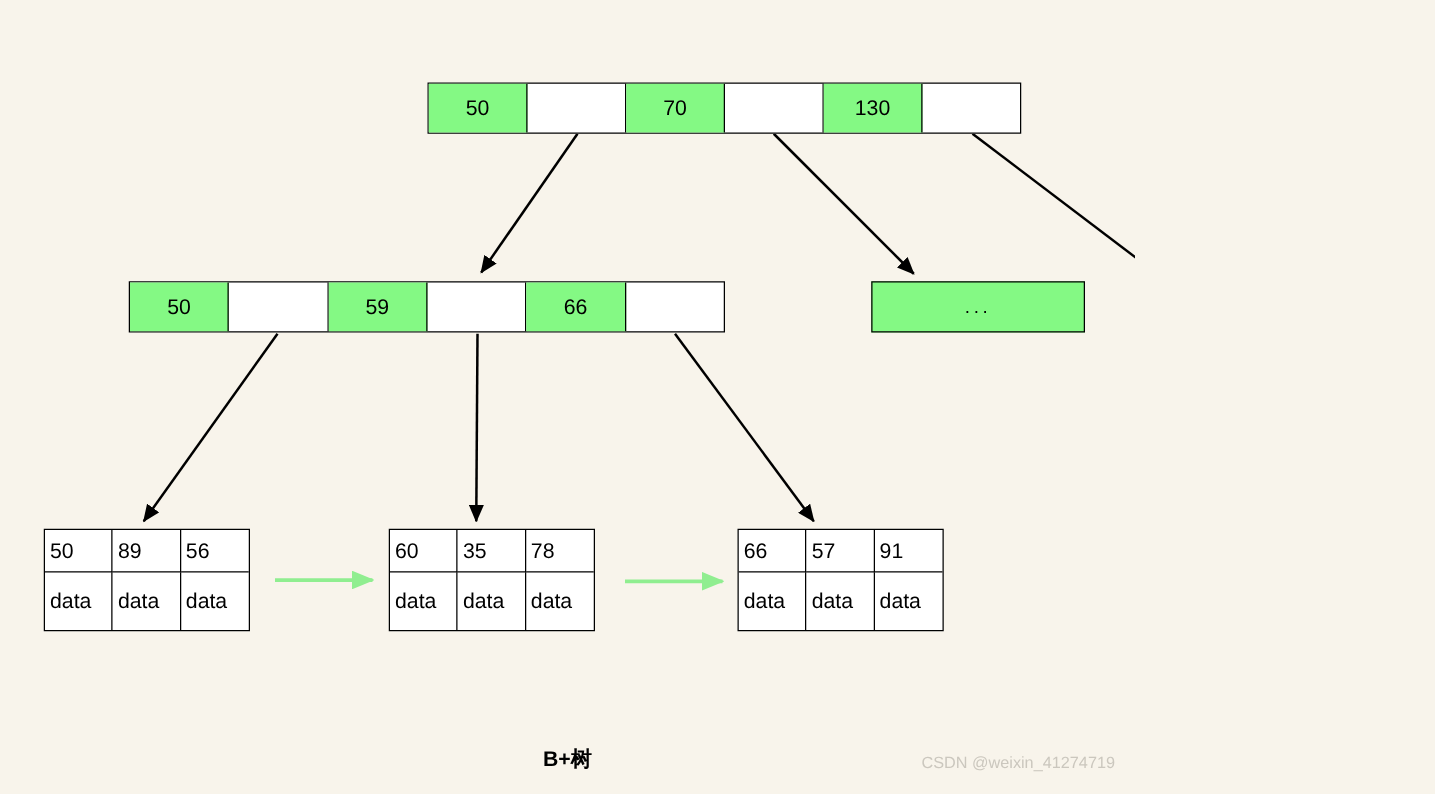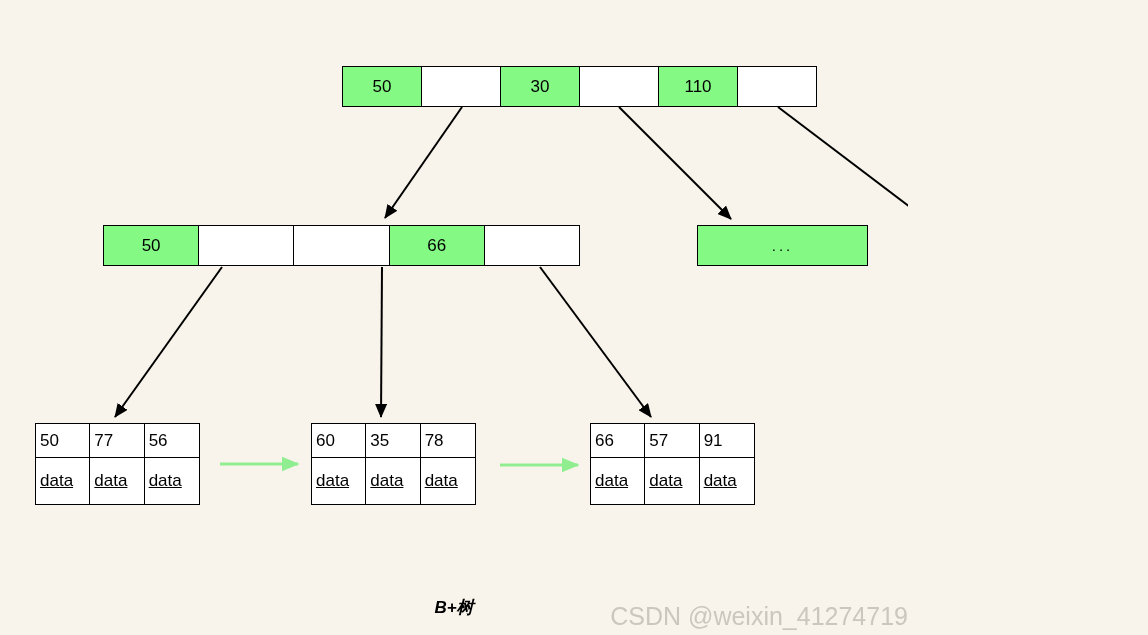--- a/index.html
+++ b/index.html
@@ -64,43 +64,43 @@
   }
   .leaf .lcell {
     border-right: 1px solid var(--edge-black);
     border-bottom: 1px solid var(--edge-black);
     display: flex; align-items: center;
     padding-left: 4px;
     font-size: 17px; color: #000;
     overflow: hidden;
   }
   .leaf .lcell:nth-child(3n) { border-right: none; }
-  .leaf .lcell:nth-child(n+4) { border-bottom: none; text-decoration: underline; }
+  .leaf .lcell:nth-child(n+4) { border-bottom: none; }
   .leaf-1 { left: 35px; }
   .leaf-2 { left: 311px; }
   .leaf-3 { left: 590px; }
   
   svg.edges {
     position: absolute; left: 0; top: 0;
     width: 1148px; height: 635px;
     pointer-events: none;
   }
   svg.edges line.black { stroke: var(--edge-black); stroke-width: 2; }
   svg.edges line.green { stroke: var(--link-arrow-green); stroke-width: 3; }
   
   .caption {
     position: absolute;
     left: 0; right: 0; top: 596px;
     text-align: center;
-    font-size: 17px; font-weight: bold; color: #000; font-style: italic;
+    font-size: 17px; font-weight: bold; color: #000;
   }
   .watermark {
     position: absolute;
-    right: 0; top: 602px;
-    font-size: 25px;
+    right: 16px; top: 602px;
+    font-size: 13px;
     color: var(--watermark-gray);
   }
 </style>
 </head>
 <body>
 
 <div class="stage">
 
   <svg class="edges" viewBox="0 0 1148 635">
     <defs>
@@ -117,40 +117,41 @@
     <line class="black" x1="222" y1="267" x2="115" y2="417" marker-end="url(#ah-black)"></line>
     <line class="black" x1="382" y1="267" x2="381" y2="417" marker-end="url(#ah-black)"></line>
     <line class="black" x1="540" y1="267" x2="651" y2="417" marker-end="url(#ah-black)"></line>
     <line class="green" x1="220" y1="464" x2="298" y2="464" marker-end="url(#ah-green)"></line>
     <line class="green" x1="500" y1="465" x2="578" y2="465" marker-end="url(#ah-green)"></line>
   </svg>
 
   <div class="node-row root-node">
     <div class="cell key">50</div>
     <div class="cell pointer"></div>
-    <div class="cell key">30</div>
+    <div class="cell key">70</div>
     <div class="cell pointer"></div>
-    <div class="cell key">110</div>
+    <div class="cell key">130</div>
     <div class="cell pointer"></div>
   </div>
 
   <div class="node-row internal-node">
     <div class="cell key">50</div>
     <div class="cell pointer"></div>
+    <div class="cell key">59</div>
     <div class="cell pointer"></div>
     <div class="cell key">66</div>
     <div class="cell pointer"></div>
   </div>
 
   <div class="collapsed-node collapsed-1">...</div>
   <div class="collapsed-node collapsed-2">...</div>
 
   <div class="leaf leaf-1">
     <div class="lcell">50</div>
-    <div class="lcell">77</div>
+    <div class="lcell">89</div>
     <div class="lcell">56</div>
     <div class="lcell">data</div>
     <div class="lcell">data</div>
     <div class="lcell">data</div>
   </div>
 
   <div class="leaf leaf-2">
     <div class="lcell">60</div>
     <div class="lcell">35</div>
     <div class="lcell">78</div>

